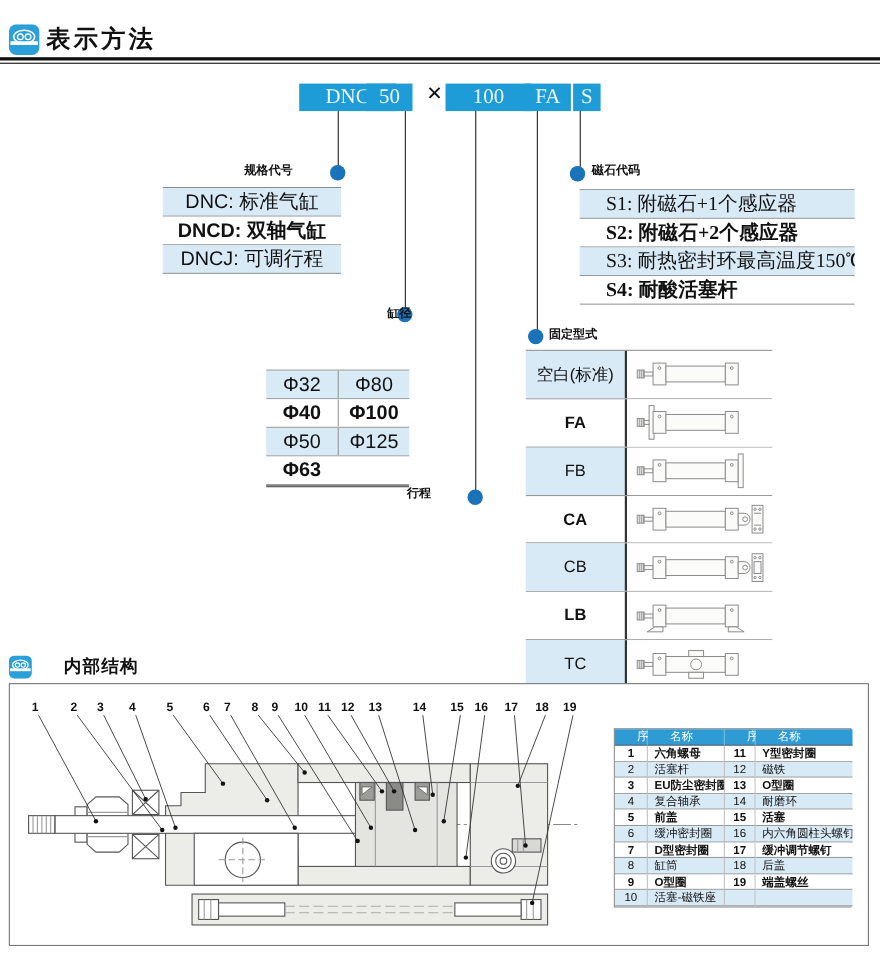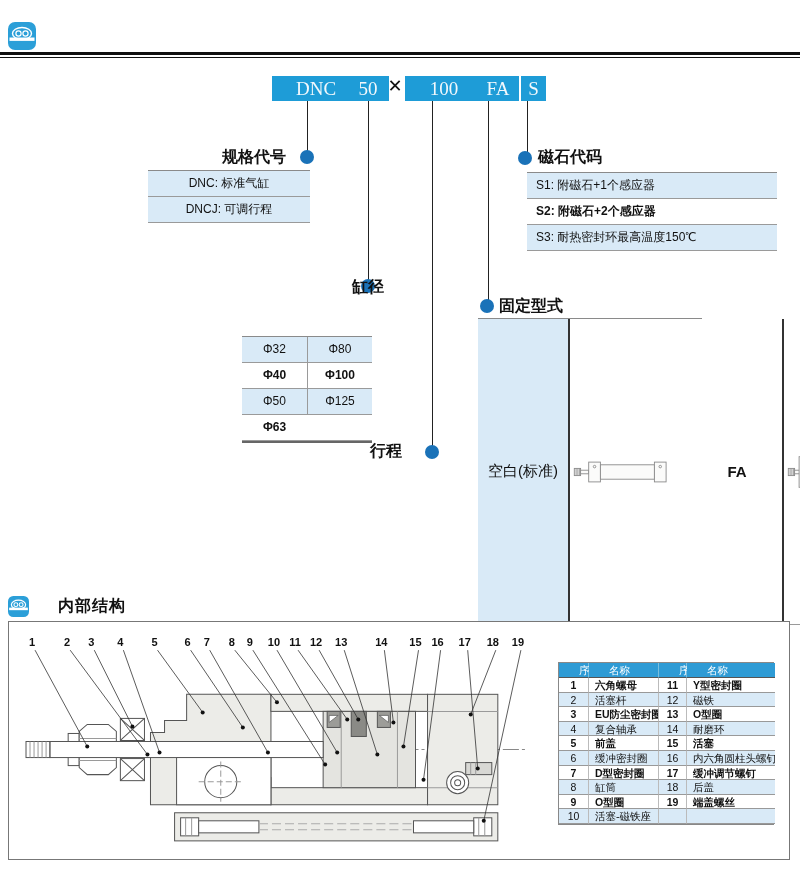--- a/index.html
+++ b/index.html
@@ -13,38 +13,38 @@
         border-top:3px solid #101010;border-bottom:1px solid #101010;box-sizing:border-box;}
 
   
   .mbox{position:absolute;top:76px;height:25px;background:#1E9CD7;color:#F2F8FC;
         font:19px "Liberation Serif",serif;text-align:center;line-height:25px;}
   .times{position:absolute;top:72px;font:bold 25px "Liberation Serif",serif;color:#111;}
 
   .vline{position:absolute;width:1px;background:#222;}
   .dot{position:absolute;width:14px;height:14px;border-radius:50%;background:#1A72B8;}
 
-  .sec-title{position:absolute;font-weight:bold;font-size:16px;white-space:nowrap;}
+  .sec-title{position:absolute;font-weight:bold;font-size:11px;white-space:nowrap;}
 
   
   .tbl{position:absolute;border-top:1px solid #8a8a8a;box-sizing:border-box;}
-  .trow{height:26px;line-height:25px;font-size:12px;border-bottom:1px solid #9a9a9a;
+  .trow{height:26px;line-height:25px;font-size:18px;border-bottom:1px solid #9a9a9a;
         box-sizing:border-box;white-space:nowrap;overflow:hidden;}
   .lt{background:#D9EAF7;}
   .bd{background:#fff;font-weight:bold;}
   .ctr{text-align:center;}
-  .pad{padding-left:9px;}
+  .pad{padding-left:24px;font-family:Liberation Serif, serif;}
   .bore-cell{display:inline-block;width:50%;box-sizing:border-box;text-align:center;vertical-align:top;}
   .bore-cell.second{border-left:1px solid #9a9a9a;}
   .thick-bottom{border-bottom:2px solid #666;}
 
   
   .mount{position:absolute;left:478px;top:318px;width:224px;height:309px;
          border-top:1px solid #8a8a8a;border-bottom:2px solid #666;box-sizing:border-box;
-         display:flex;}
+         display:flex;flex-direction:column;}
   .mrow{flex:1;display:flex;border-bottom:1px solid #9a9a9a;box-sizing:border-box;}
   .mrow:last-child{border-bottom:none;}
   .mlabel{width:92px;display:flex;align-items:center;justify-content:center;
           font-size:15px;font-weight:bold;box-sizing:border-box;border-right:2px solid #333;}
   .mlabel.lt{font-weight:normal;}
   .mdiag{flex:1;display:flex;align-items:center;justify-content:center;background:#fff;}
 
   
   .sec2-icon{position:absolute;left:8px;top:596px;width:21px;height:21px;}
   .sec2-title{position:absolute;left:34px;top:596px;font:bold 16px "Liberation Serif",serif;letter-spacing:1px;margin-left:24px;}
@@ -73,51 +73,54 @@
 
   <div class="hdr-icon">
     <svg viewBox="0 0 28 28" width="28" height="28">
       <rect x="0" y="0" width="28" height="28" rx="7" fill="#2B9FD8"></rect>
       <ellipse cx="14" cy="11.5" rx="9.5" ry="6" fill="none" stroke="#fff" stroke-width="1.4"></ellipse>
       <circle cx="10.5" cy="11.5" r="2.6" fill="none" stroke="#fff" stroke-width="1.2"></circle>
       <circle cx="17.5" cy="11.5" r="2.6" fill="none" stroke="#fff" stroke-width="1.2"></circle>
       <rect x="1.5" y="15.5" width="25" height="3.4" fill="#fff"></rect>
     </svg>
   </div>
+  <div class="hdr-title">表示方法</div>
   <div class="rule"></div>
 
   <div class="mbox" style="left:272px;width:88px;">DNC</div>
-  <div class="mbox" style="left:347px;width:42px;">50</div>
+  <div class="mbox" style="left:333px;width:42px;">50</div>
   <div class="times" style="left:388px;">×</div>
   <div class="mbox" style="left:405px;width:78px;">100</div>
   <div class="mbox" style="left:477px;width:42px;">FA</div>
   <div class="mbox" style="left:521px;width:25px;">S</div>
 
   <div class="vline" style="left:307px;top:101px;height:50px;"></div>
   <div class="vline" style="left:368px;top:101px;height:179px;"></div>
   <div class="vline" style="left:432px;top:101px;height:345px;"></div>
   <div class="vline" style="left:488px;top:101px;height:199px;"></div>
   <div class="vline" style="left:527px;top:101px;height:51px;"></div>
   <div class="dot" style="left:300px;top:150px;"></div>
   <div class="dot" style="left:361px;top:279px;"></div>
   <div class="dot" style="left:425px;top:445px;"></div>
   <div class="dot" style="left:480px;top:299px;"></div>
   <div class="dot" style="left:518px;top:151px;"></div>
 
   <div class="sec-title" style="left:222px;top:147px;">规格代号</div>
   <div class="tbl" style="left:148px;top:170px;width:162px;" id="spec-rows">
       <div class="trow ctr lt">DNC: 标准气缸</div>
+      <div class="trow ctr bd">DNCD: 双轴气缸</div>
       <div class="trow ctr lt">DNCJ: 可调行程</div>
     </div>
 
   <div class="sec-title" style="left:538px;top:147px;">磁石代码</div>
   <div class="tbl" style="left:527px;top:172px;width:250px;" id="magnet-rows">
       <div class="trow pad lt">S1: 附磁石+1个感应器</div>
       <div class="trow pad bd">S2: 附磁石+2个感应器</div>
       <div class="trow pad lt">S3: 耐热密封环最高温度150℃</div>
+      <div class="trow pad bd">S4: 耐酸活塞杆</div>
     </div>
 
   <div class="sec-title" style="left:318px;top:277px;margin-left:34px;">缸径</div>
   <div class="tbl thick-bottom" style="left:242px;top:296px;width:130px;margin-top:40px;" id="bore-rows">
       <div class="trow lt"><div class="bore-cell">Φ32</div><div class="bore-cell second">Φ80</div></div>
       <div class="trow bd"><div class="bore-cell">Φ40</div><div class="bore-cell second">Φ100</div></div>
       <div class="trow lt"><div class="bore-cell">Φ50</div><div class="bore-cell second">Φ125</div></div>
       <div class="trow bd"><div class="bore-cell">Φ63</div><div class="bore-cell second"></div></div>
     </div>
 

